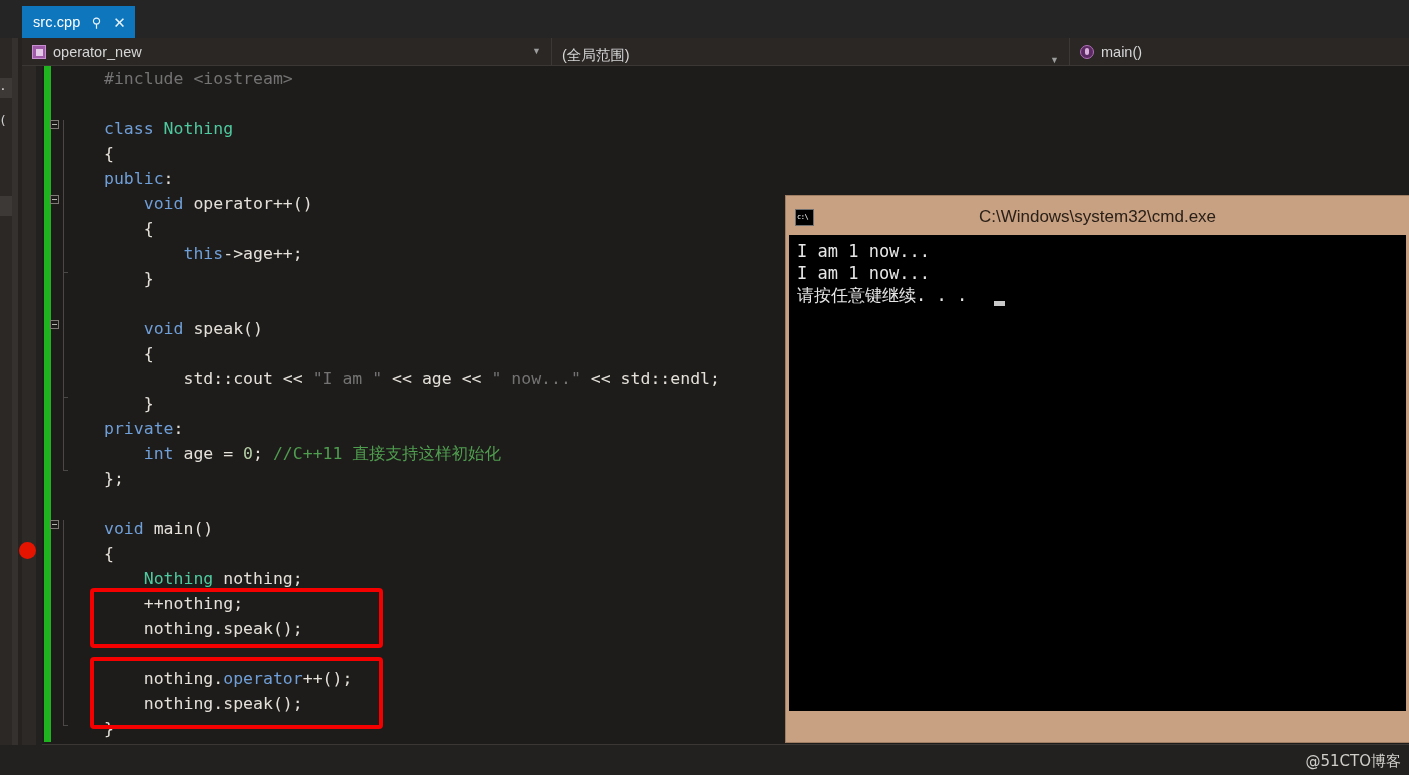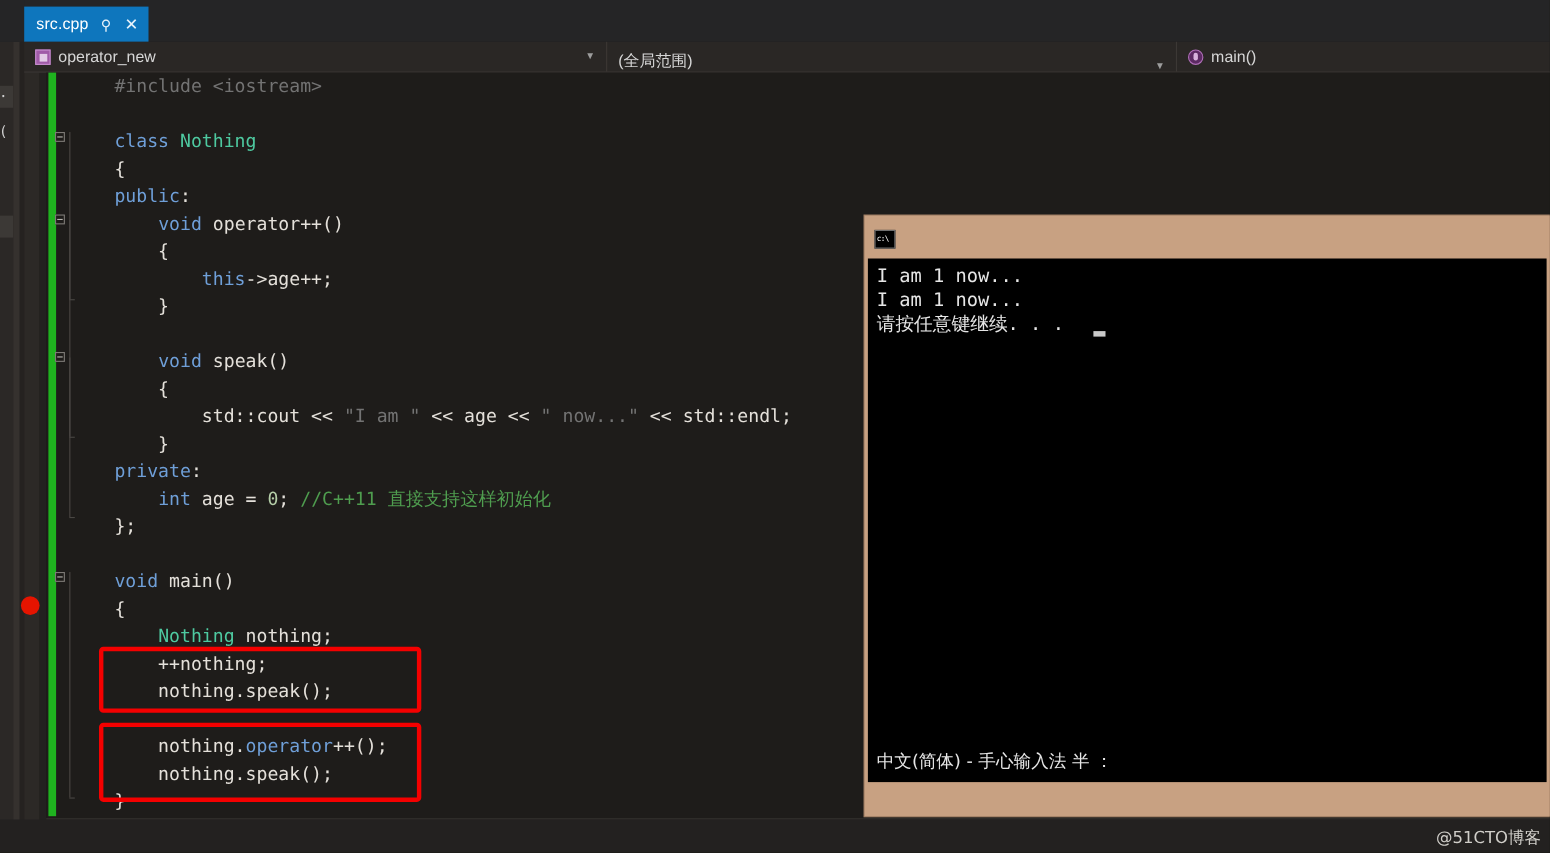--- a/index.html
+++ b/index.html
@@ -391,27 +391,27 @@
   <div class="breakpoint" style="top:542px;"></div>
 
   <div class="annot a1"></div>
   <div class="annot a2"></div>
 
   <div class="console-win">
     <div class="console-title">
       <span class="console-icon">
         <span>c:\</span>
       </span>
+      <span class="console-title-text">C:\Windows\system32\cmd.exe</span>
     </div>
     <div class="console-body">
       <div class="console-line" style="top:5px;">I am 1 now...</div>
       <div class="console-line" style="top:27px;">I am 1 now...</div>
       <div class="console-line" style="top:49px;">请按任意键继续. . .</div>
       <div class="console-cursor" style="left:205px;top:66px;"></div>
-      <div class="ime-bar">中文(简体) - 手心输入法 半 ：</div>
     </div>
   </div>
 
   <div class="bottom-divider"></div>
   <div class="bottom-pane"></div>
   <div class="watermark">@51CTO博客</div>
 
 </div>
 
 </body></html>

